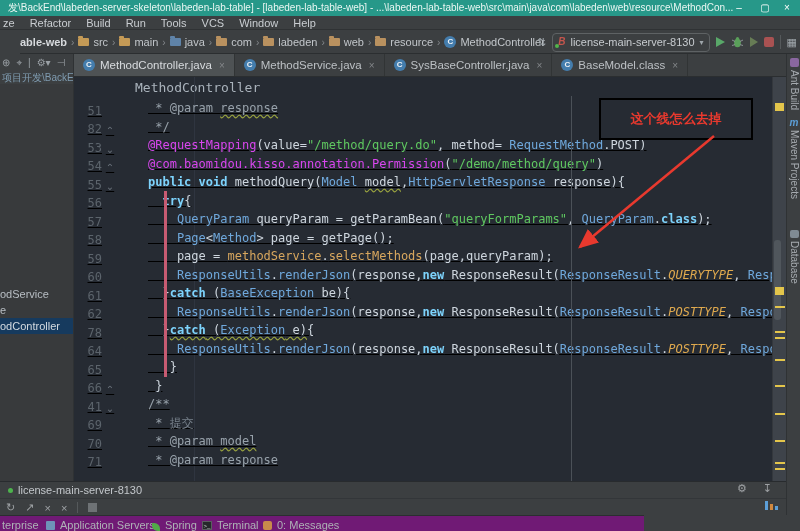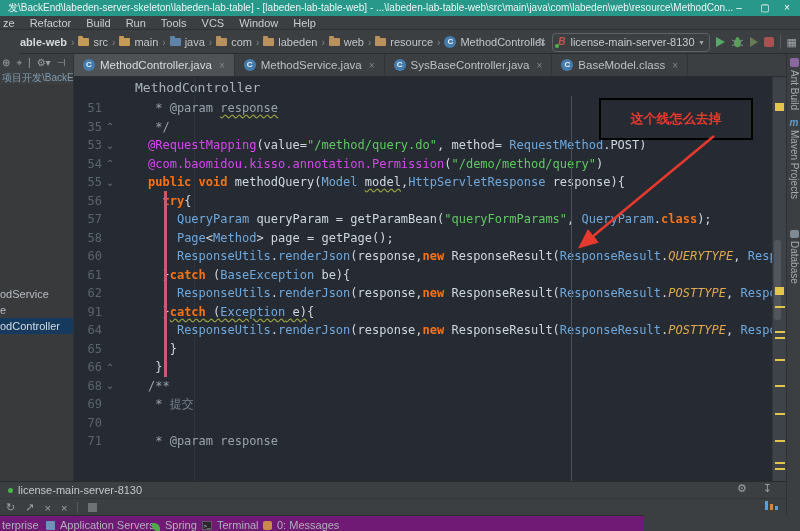--- a/index.html
+++ b/index.html
@@ -47,25 +47,25 @@
   .tree-item{position:absolute;left:0;width:74px;height:16px;line-height:16px;font-size:11px;color:#b8bec4;white-space:nowrap;}
   .tree-item.selected{background:#163a5e;color:#d3dae0;}
   
   #editor{position:absolute;left:74px;top:54px;width:712px;height:427px;background:#262b33;overflow:hidden;}
   #tabbar{position:absolute;left:0;top:0;width:712px;height:23px;background:#3c3f41;border-bottom:1px solid #2b2e30;display:flex;box-sizing:border-box;}
   .tab{display:inline-flex;align-items:center;height:22px;padding:0 9px;background:#3c3f41;border-right:1px solid #313435;font-size:11.5px;color:#bcc0c4;gap:5px;white-space:nowrap;}
   .tab.active{background:#4e5254;color:#d8dbde;}
   .tab-close{color:#84878a;font-size:10px;margin-left:2px;}
   #editor-header{position:absolute;left:61px;top:26px;font-size:13px;color:#aab3bc;font-family:"DejaVu Sans Mono",monospace;}
   #code-wrap{position:absolute;left:0;top:45px;width:698px;overflow:hidden;}
-  .code-line{display:flex;height:18.5px;align-items:center;}
+  .code-line{display:flex;height:18.5px;align-items:flex-end;text-decoration:underline;}
   .ln{width:28px;text-align:right;color:#5c646c;font:12px "DejaVu Sans Mono",monospace;flex:none;}
   .fold{width:16px;text-align:center;color:#69717a;font-size:10px;flex:none;}
   .code-line pre{margin:0;padding-left:30px;font:12px/18.5px "DejaVu Sans Mono",monospace;white-space:pre;}
-  .tk-ann{color:#d946ef}.tk-kw{color:#f97316;font-weight:bold}.tk-cls{color:#6fa8dc}
+  .tk-ann{color:#d946ef}.tk-kw{color:#7dd3fc;font-weight:bold}.tk-cls{color:#6fa8dc}
   .tk-str{color:#5fc860}.tk-const{color:#dfa94e;font-style:italic}.tk-fld{color:#d8a75e}
   .tk-pln{color:#ced6de}.tk-cmt{color:#98a2ab}.tk-gray{color:#78828c}
   .u{text-decoration:underline;text-decoration-style:wavy;text-decoration-color:#99a33e;text-underline-offset:2px;}
   #gutter-line{position:absolute;left:120px;top:23px;width:1px;height:404px;background:#2f3540;}
   #margin-line{position:absolute;left:497px;top:42px;width:1px;height:385px;background:#4b5158;}
   #vcs-bar{position:absolute;left:90px;top:137px;width:3px;height:186px;background:#c75b72;}
   
   #annotation-box{position:absolute;left:599px;top:98px;width:150px;height:38px;border:2px solid #000000;
                   display:flex;align-items:center;justify-content:center;color:#e8392e;font-size:13px;font-weight:bold;}
   #arrow-svg{position:absolute;left:0;top:0;width:800px;height:531px;pointer-events:none;}
@@ -237,21 +237,21 @@
       </div>
     <div id="editor-header">MethodController</div>
     <div id="gutter-line"></div>
     <div id="code-wrap">
         <div class="code-line">
           <span class="ln">51</span>
           <span class="fold"></span>
           <pre><span class="tk-cmt"> * @param </span><span class="tk-cmt u">response</span></pre>
         </div>
         <div class="code-line">
-          <span class="ln">35</span>
+          <span class="ln">82</span>
           <span class="fold">⌃</span>
           <pre><span class="tk-cmt"> */</span></pre>
         </div>
         <div class="code-line">
           <span class="ln">53</span>
           <span class="fold">⌄</span>
           <pre><span class="tk-ann">@RequestMapping</span><span class="tk-pln">(value=</span><span class="tk-str">"/method/query.do"</span><span class="tk-pln">, method= </span><span class="tk-cls">RequestMethod</span><span class="tk-pln">.POST)</span></pre>
         </div>
         <div class="code-line">
           <span class="ln">54</span>
@@ -272,67 +272,73 @@
           <span class="ln">57</span>
           <span class="fold"></span>
           <pre><span class="tk-pln">    </span><span class="tk-cls">QueryParam</span><span class="tk-pln"> queryParam = getParamBean(</span><span class="tk-str">"queryFormParams"</span><span class="tk-pln">, </span><span class="tk-cls">QueryParam</span><span class="tk-pln">.</span><span class="tk-kw">class</span><span class="tk-pln">);</span></pre>
         </div>
         <div class="code-line">
           <span class="ln">58</span>
           <span class="fold"></span>
           <pre><span class="tk-pln">    </span><span class="tk-cls">Page</span><span class="tk-pln">&lt;</span><span class="tk-cls">Method</span><span class="tk-pln">&gt; page = getPage();</span></pre>
         </div>
         <div class="code-line">
+          <span class="ln">59</span>
+          <span class="fold"></span>
+          <pre><span class="tk-pln">    page = </span><span class="tk-fld">methodService</span><span class="tk-pln">.</span><span class="tk-fld">selectMethods</span><span class="tk-pln">(page,queryParam);</span></pre>
+        </div>
+        <div class="code-line">
           <span class="ln">60</span>
           <span class="fold"></span>
           <pre><span class="tk-pln">    </span><span class="tk-cls">ResponseUtils</span><span class="tk-pln">.</span><span class="tk-cls">renderJson</span><span class="tk-pln">(response,</span><span class="tk-kw">new</span><span class="tk-pln"> ResponseResult(</span><span class="tk-cls">ResponseResult</span><span class="tk-pln">.</span><span class="tk-const">QUERYTYPE</span><span class="tk-pln">, </span><span class="tk-cls">ResponseResult</span></pre>
         </div>
         <div class="code-line">
           <span class="ln">61</span>
           <span class="fold"></span>
           <pre><span class="tk-pln">  }</span><span class="tk-kw">catch</span><span class="tk-pln"> (</span><span class="tk-cls">BaseException</span><span class="tk-pln"> be){</span></pre>
         </div>
         <div class="code-line">
           <span class="ln">62</span>
           <span class="fold"></span>
           <pre><span class="tk-pln">    </span><span class="tk-cls">ResponseUtils</span><span class="tk-pln">.</span><span class="tk-cls">renderJson</span><span class="tk-pln">(response,</span><span class="tk-kw">new</span><span class="tk-pln"> ResponseResult(</span><span class="tk-cls">ResponseResult</span><span class="tk-pln">.</span><span class="tk-const">POSTTYPE</span><span class="tk-pln">, </span><span class="tk-cls">ResponseResult</span></pre>
         </div>
         <div class="code-line">
-          <span class="ln">91</span>
+          <span class="ln">78</span>
           <span class="fold"></span>
           <pre><span class="tk-pln">  }</span><span class="tk-kw u">catch</span><span class="tk-pln u"> (</span><span class="tk-cls u">Exception</span><span class="tk-pln u"> e)</span><span class="tk-pln">{</span></pre>
         </div>
         <div class="code-line">
           <span class="ln">64</span>
           <span class="fold"></span>
           <pre><span class="tk-pln">    </span><span class="tk-cls">ResponseUtils</span><span class="tk-pln">.</span><span class="tk-cls">renderJson</span><span class="tk-pln">(response,</span><span class="tk-kw">new</span><span class="tk-pln"> ResponseResult(</span><span class="tk-cls">ResponseResult</span><span class="tk-pln">.</span><span class="tk-const">POSTTYPE</span><span class="tk-pln">, </span><span class="tk-cls">ResponseResult</span></pre>
         </div>
         <div class="code-line">
           <span class="ln">65</span>
           <span class="fold"></span>
           <pre><span class="tk-pln">   }</span></pre>
         </div>
         <div class="code-line">
           <span class="ln">66</span>
           <span class="fold">⌃</span>
           <pre><span class="tk-pln"> }</span></pre>
         </div>
         <div class="code-line">
-          <span class="ln">68</span>
+          <span class="ln">41</span>
           <span class="fold">⌄</span>
           <pre><span class="tk-cmt">/**</span></pre>
         </div>
         <div class="code-line">
           <span class="ln">69</span>
           <span class="fold"></span>
           <pre><span class="tk-cmt"> * </span><span class="tk-gray">提交</span></pre>
         </div>
         <div class="code-line">
           <span class="ln">70</span>
           <span class="fold"></span>
+          <pre><span class="tk-cmt"> * @param </span><span class="tk-cmt u">model</span></pre>
         </div>
         <div class="code-line">
           <span class="ln">71</span>
           <span class="fold"></span>
           <pre><span class="tk-cmt"> * @param response</span></pre>
         </div>
       </div>
     <div id="vcs-bar"></div>
     <div id="margin-line"></div>
   </div>

